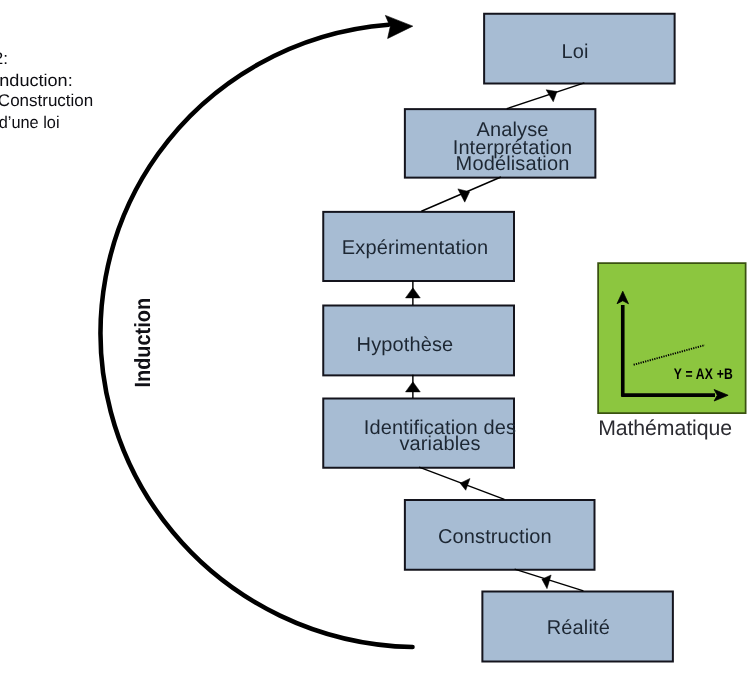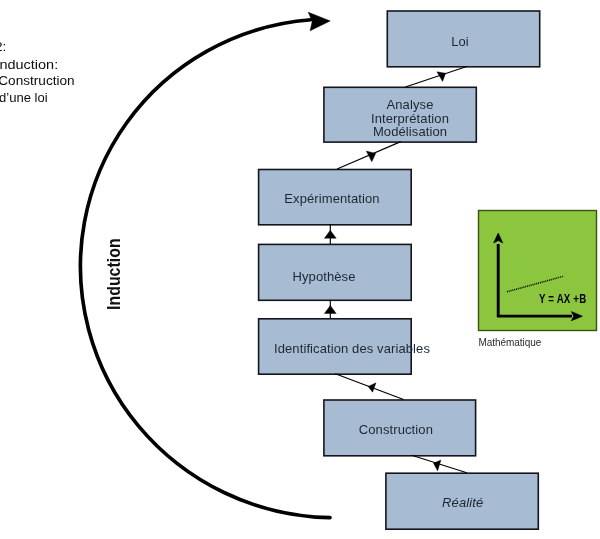--- a/index.html
+++ b/index.html
@@ -12,32 +12,32 @@
 
   
   #caption{position:absolute;left:0px;top:38px;width:600px;height:80px;
            font-size:13.6px;line-height:17.4px;color:#0d0d12;
            letter-spacing:0px;white-space:nowrap;overflow:hidden;}
   #caption div{height:17.4px;}
 
   
   .boxtext{position:absolute;display:flex;flex-direction:column;
            align-items:center;justify-content:center;text-align:center;
-           color:#1d2733;font-size:13px;line-height:13.3px;
+           color:#1d2733;font-size:16px;line-height:13.3px;
            letter-spacing:.1px;pointer-events:none;}
 
   
   #arc-label{position:absolute;left:0;top:0;transform-origin:0 0;
              transform:translate(106.2px,310.0px) rotate(-90deg) scaleX(0.905);
              font-size:17.6px;line-height:17.6px;font-weight:700;color:#101016;
              letter-spacing:0px;white-space:nowrap;}
 
   
   #math-caption{position:absolute;left:478.5px;top:334.5px;
-                text-align:left;font-size:10px;color:#2b2b31;
+                text-align:left;font-size:17px;color:#2b2b31;
                 letter-spacing:-.05px;white-space:nowrap;line-height:15px;}
   #math-equation{position:absolute;left:539.3px;top:294.4px;transform-origin:0 0;
                  transform:scaleX(0.79);
                  font-size:12.3px;font-weight:700;color:#000;
                  letter-spacing:.2px;white-space:nowrap;line-height:10px;}
 </style>
 </head>
 <body>
 
 <div id="stage">
@@ -95,21 +95,21 @@
       </div>
       <div class="boxtext" style="left: 234px; top: 270.35px; width: 180px; height: 13.3px; line-height: 13.3px; text-align: right;">
         <div>Hypothèse</div>
       </div>
       <div class="boxtext" style="left: 262px; top: 342.35px; width: 180px; height: 13.3px; line-height: 13.3px;">
         <div>Identification des variables</div>
       </div>
       <div class="boxtext" style="left: 305.9px; top: 422.55px; width: 180px; height: 13.3px; line-height: 13.3px;">
         <div>Construction</div>
       </div>
-      <div class="boxtext" style="left: 372.7px; top: 496.05px; width: 180px; height: 13.3px; line-height: 13.3px; font-style: italic;">
+      <div class="boxtext" style="left: 372.7px; top: 496.05px; width: 180px; height: 13.3px; line-height: 13.3px;">
         <div>Réalité</div>
       </div>
     </div>
 
   <div id="math-equation">Y = AX +B</div>
 
   <div id="math-caption">Mathématique</div>
 </div>
 
 </body></html>

